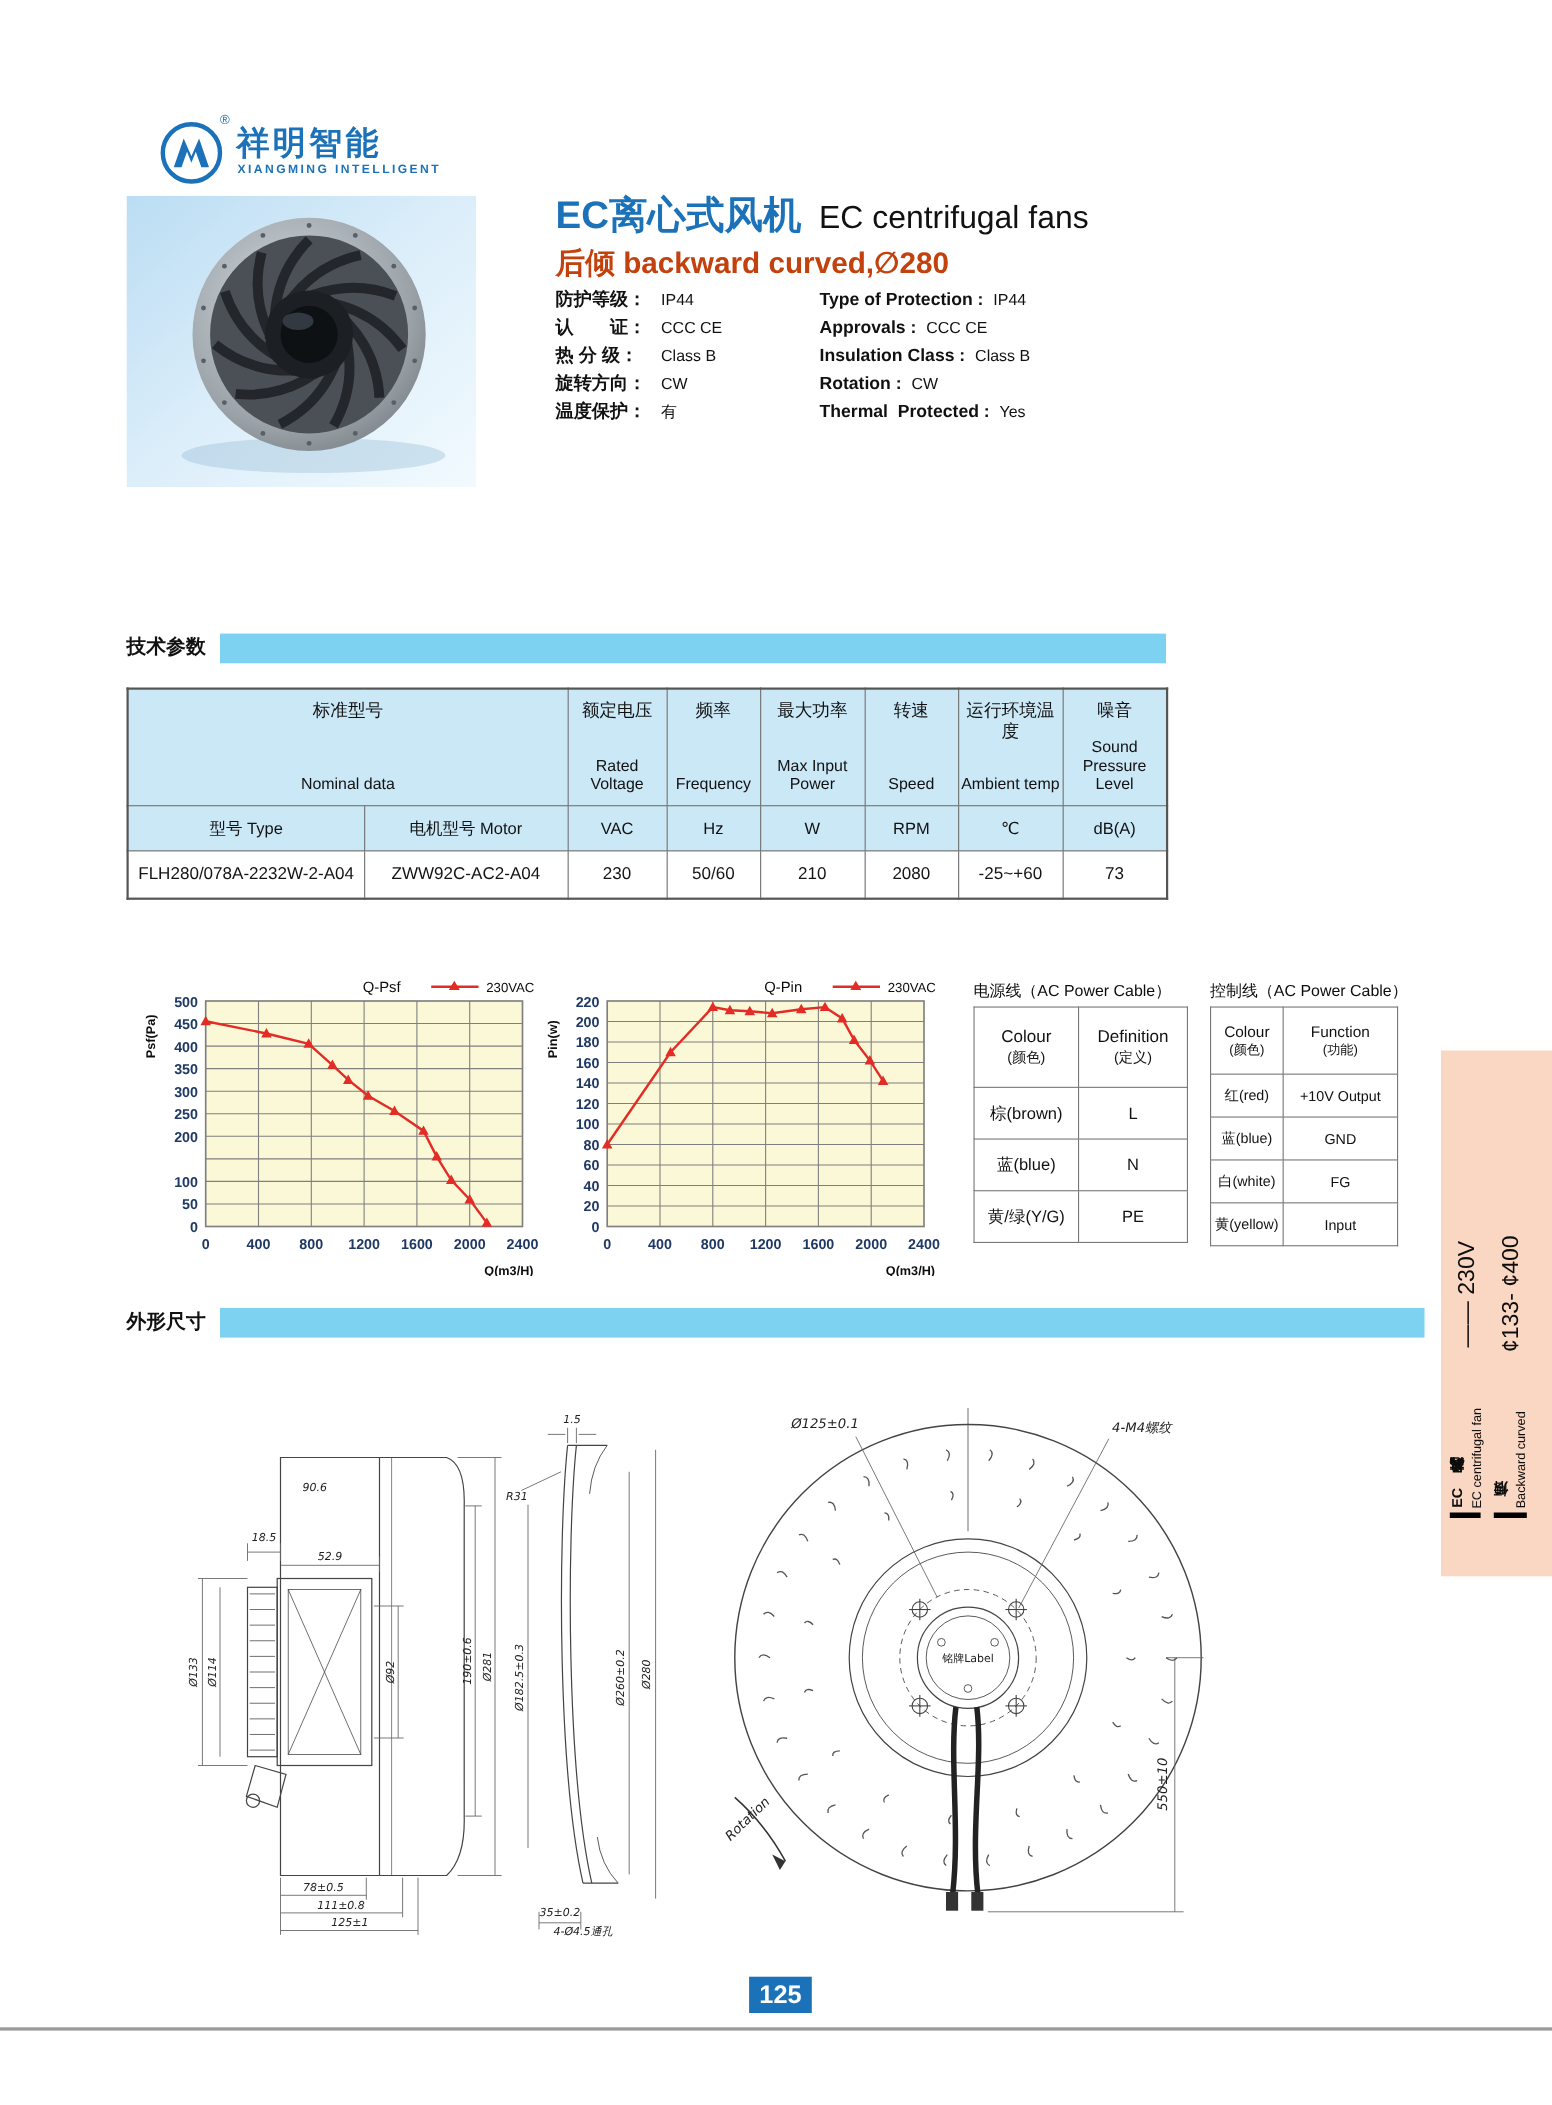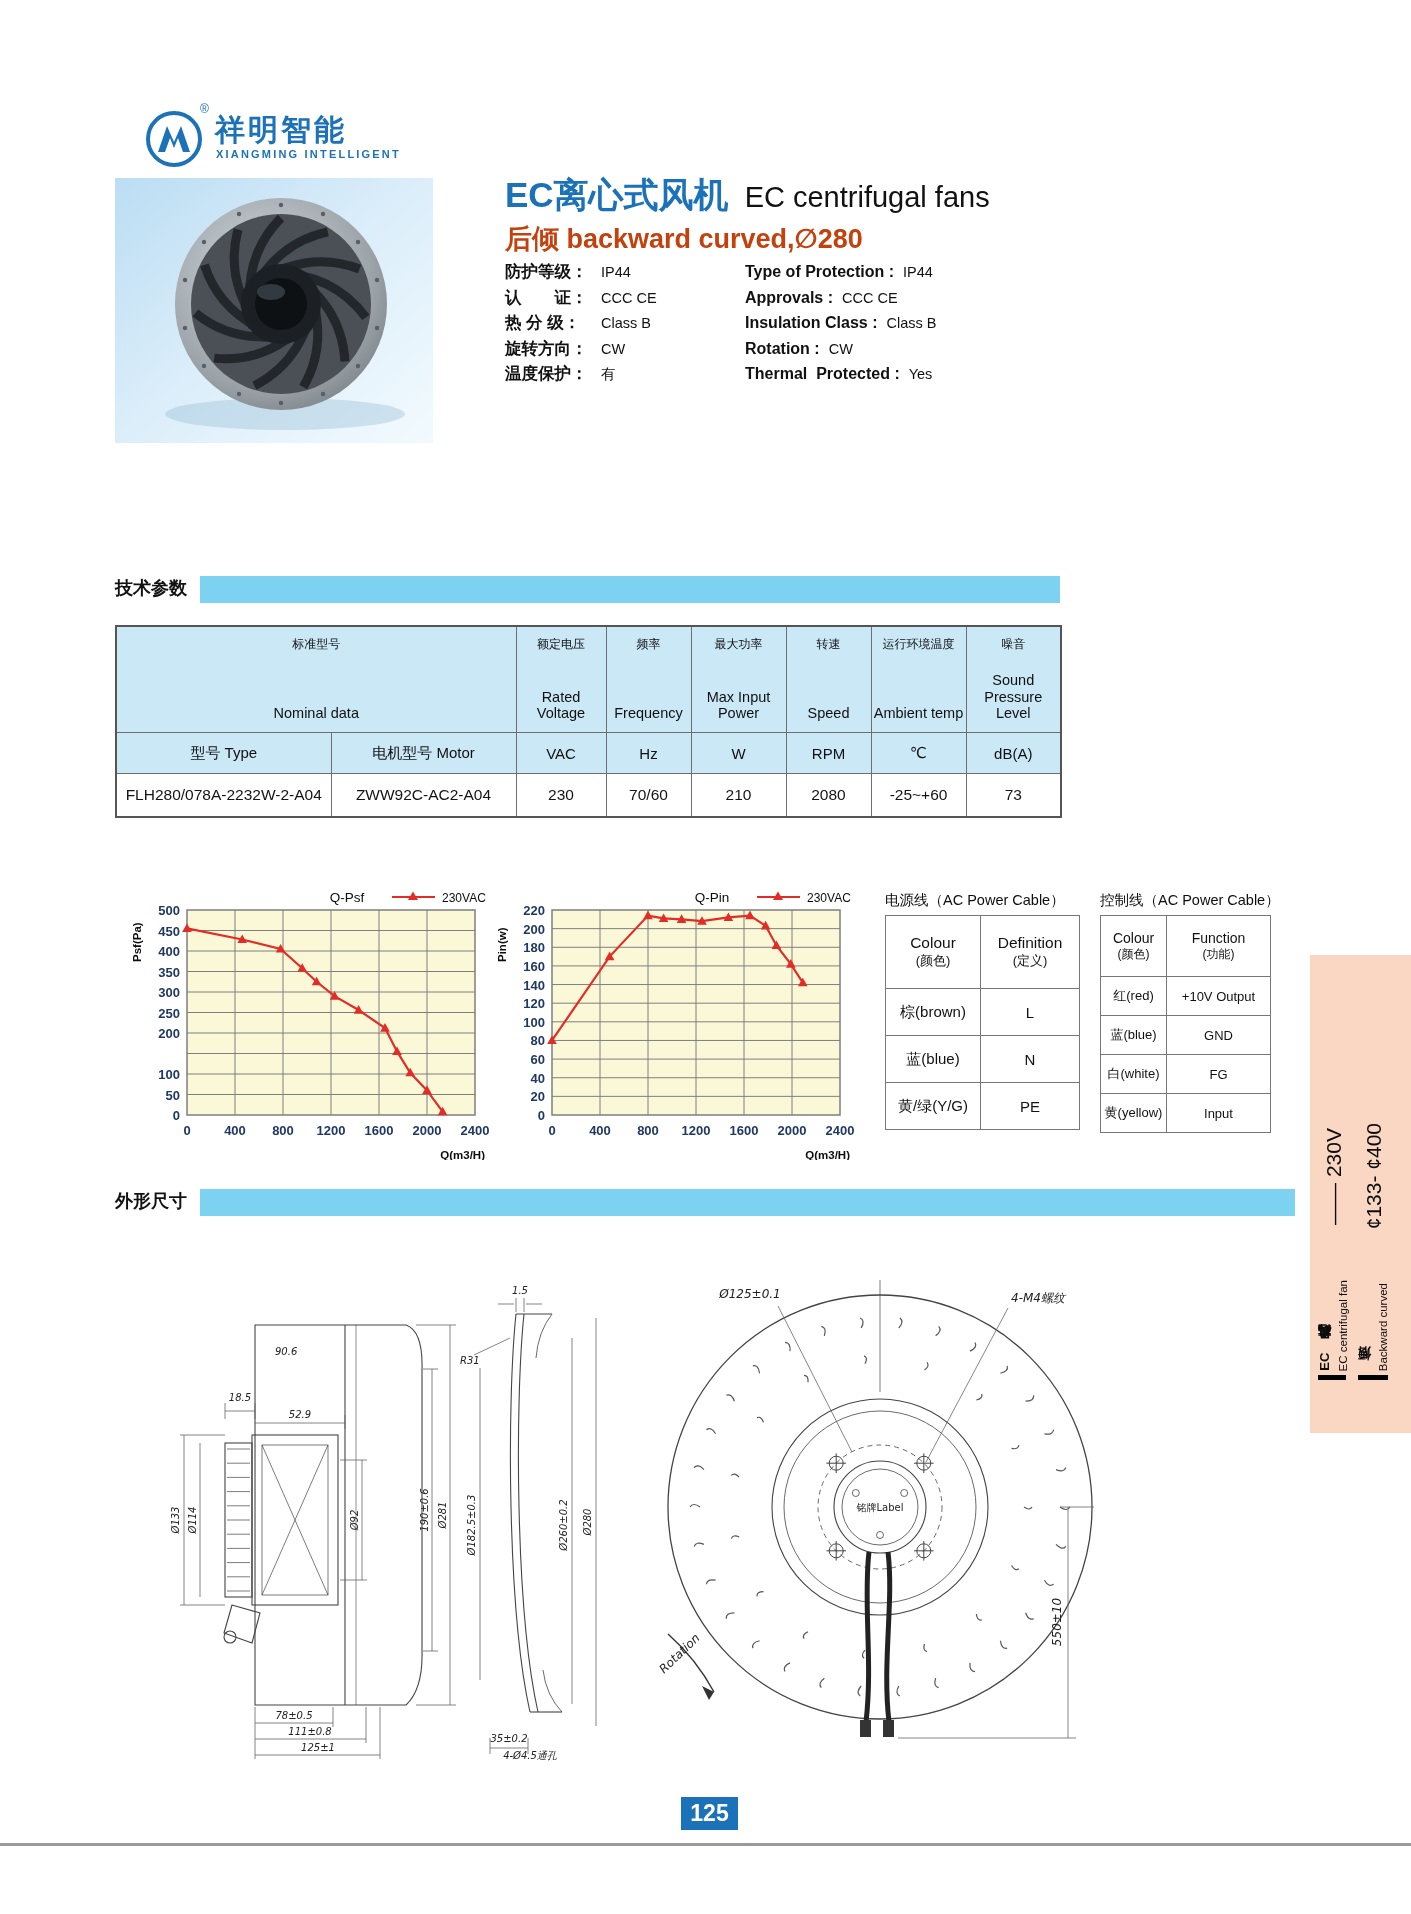--- a/index.html
+++ b/index.html
@@ -25,21 +25,21 @@
   .sec{position:absolute;left:115px;display:flex;align-items:flex-start;}
   .sec-label{font-size:18px;font-weight:bold;white-space:pre;}
   .sec-bar{height:27px;background:#7DD2F1;margin-left:13px;flex:1;}
   
   .ttable{position:absolute;left:115px;top:625px;border-collapse:collapse;table-layout:fixed;}
   .ttable td{border:1px solid #6e6e6e;text-align:center;vertical-align:middle;padding:0;}
   .ttable{border:2px solid #555;}
   .hbg{background:#CBE8F7;}
   .h1cell{height:105px;}
   .h1in{display:flex;flex-direction:column;justify-content:space-between;height:105px;box-sizing:border-box;padding:10px 2px;}
-  .hcn{font-size:12px;line-height:1.2;}
+  .hcn{font-size:16px;line-height:1.2;}
   .hen{font-size:14.5px;line-height:1.15;}
   .h2row td{height:40px;font-size:15px;}
   .drow td{height:42px;font-size:15.5px;background:#fff;color:#141414;}
   
   .chart{position:absolute;}
   .tick{font:bold 13px "Liberation Sans","DejaVu Sans",sans-serif;fill:#1F3864;}
   .axlab{font:bold 11.5px "Liberation Sans","DejaVu Sans",sans-serif;fill:#0d0d0d;}
   .ctitle{font:13.5px "Liberation Sans","DejaVu Sans",sans-serif;fill:#0d0d0d;}
   .clegend{font:12px "Liberation Sans","DejaVu Sans",sans-serif;fill:#0d0d0d;}
   
@@ -254,21 +254,21 @@
       <td class="hbg">Hz</td>
       <td class="hbg">W</td>
       <td class="hbg">RPM</td>
       <td class="hbg">℃</td>
       <td class="hbg">dB(A)</td>
     </tr>
     <tr class="drow">
       <td>FLH280/078A-2232W-2-A04</td>
       <td>ZWW92C-AC2-A04</td>
       <td>230</td>
-      <td>70/60</td>
+      <td>50/60</td>
       <td>210</td>
       <td>2080</td>
       <td>-25~+60</td>
       <td>73</td>
     </tr>
   </tbody>
     </table>
 
 
   <svg class="chart" style="left:115px;top:888px;" width="400" height="272" viewBox="0 0 400 272">

